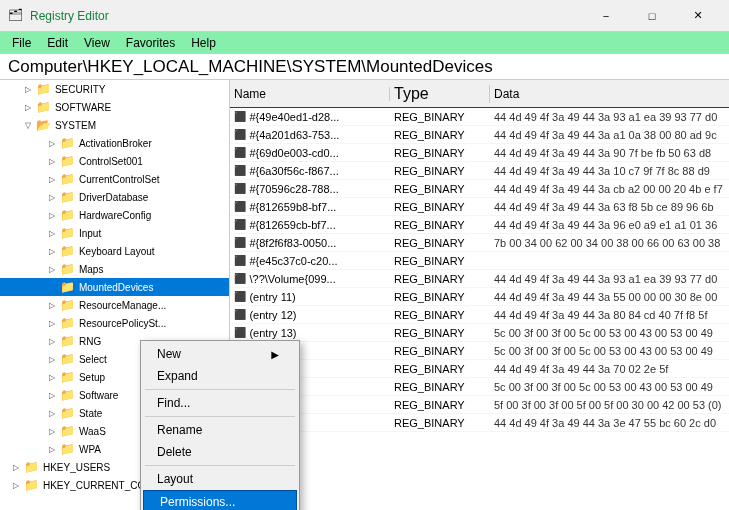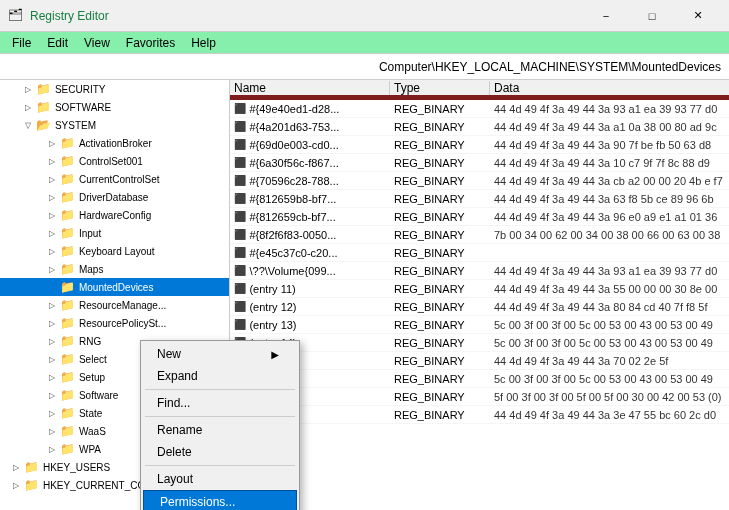--- a/index.html
+++ b/index.html
@@ -68,22 +68,21 @@
       background: #fff;
       height: 26px;
       display: flex;
       align-items: center;
       padding: 0 8px;
       border-bottom: 1px solid #ccc;
       font-size: 12px;
     }
     .address-path {
       flex: 1;
-      font-size: 12px;
-      text-align: right;
+      font-size: 17px;
     }
 
     
     .main-area {
       display: flex;
       height: calc(510px - 80px);
       position: relative;
     }
 
     
@@ -134,27 +133,27 @@
       background: #fff;
       overflow: hidden;
       display: flex;
       flex-direction: column;
     }
 
     
     .table-header {
       display: flex;
       background: #f0f0f0;
-      border-bottom: 5px solid #7f1d1d;
-      height: 20px;
+      border-bottom: 1px solid #7f1d1d;
+      height: 28px;
       align-items: center;
       flex-shrink: 0;
     }
     .col-name { width: 160px; padding-left: 4px; font-size: 12px; border-right: 1px solid #ccc; }
-    .col-type { width: 100px; padding-left: 4px; font-size: 12px; border-right: 1px solid #ccc; }
+    .col-type { width: 100px; padding-left: 4px; font-size: 16px; border-right: 1px solid #ccc; }
     .col-data { flex: 1; padding-left: 4px; font-size: 12px; }
 
     .table-body {
       overflow-y: auto;
       flex: 1;
     }
     .table-row {
       display: flex;
       height: 18px;
       align-items: center;

